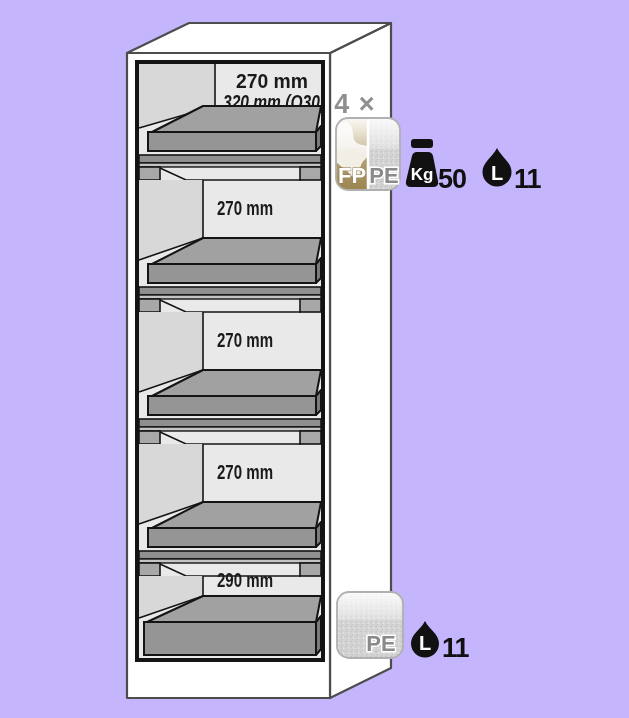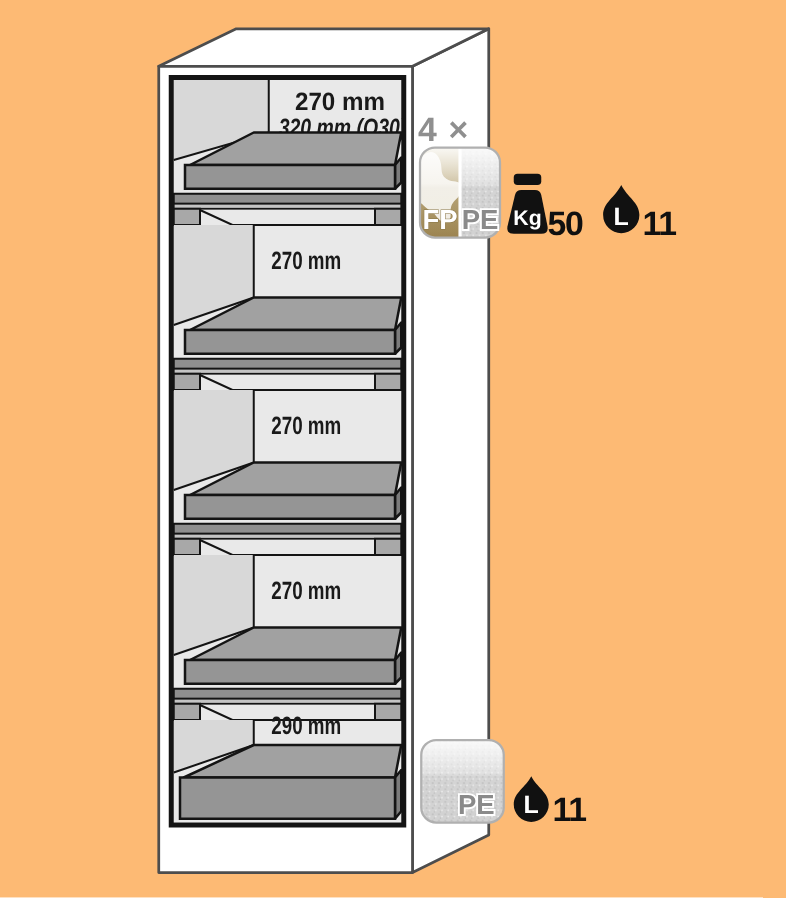--- a/index.html
+++ b/index.html
@@ -1,16 +1,16 @@
 <!DOCTYPE html>
 <html><head>
 <meta charset="utf-8">
 <style>
   html,body{margin:0;padding:0;background:#ffffff;}
-  .stage{position:relative;width:629px;height:718px;background:#fdba74;overflow:hidden;}
+  .stage{position:relative;width:629px;height:718px;background:#c4b5fd;overflow:hidden;}
   svg{position:absolute;left:0;top:0;}
   text{font-family:"Liberation Sans","DejaVu Sans",sans-serif;}
   .dim{font-weight:700;font-size:20px;fill:#1a1a1a;}
   .dim-it{font-style:italic;}
   .qty{font-weight:700;font-size:27px;fill:#8f8f8f;letter-spacing:1px;}
   .num{font-weight:700;font-size:27px;fill:#101010;letter-spacing:-1px;}
   .badge-fp{font-weight:700;font-size:22px;fill:#ffffff;stroke:#8a7747;stroke-width:0.8;paint-order:stroke;}
   .badge-pe{font-weight:700;font-size:22px;fill:#8a8a8a;stroke:#ffffff;stroke-width:3;paint-order:stroke;}
   .icon-letter{font-weight:700;font-size:20px;fill:#ffffff;}
   .kg-letter{font-weight:700;font-size:17px;fill:#ffffff;}

